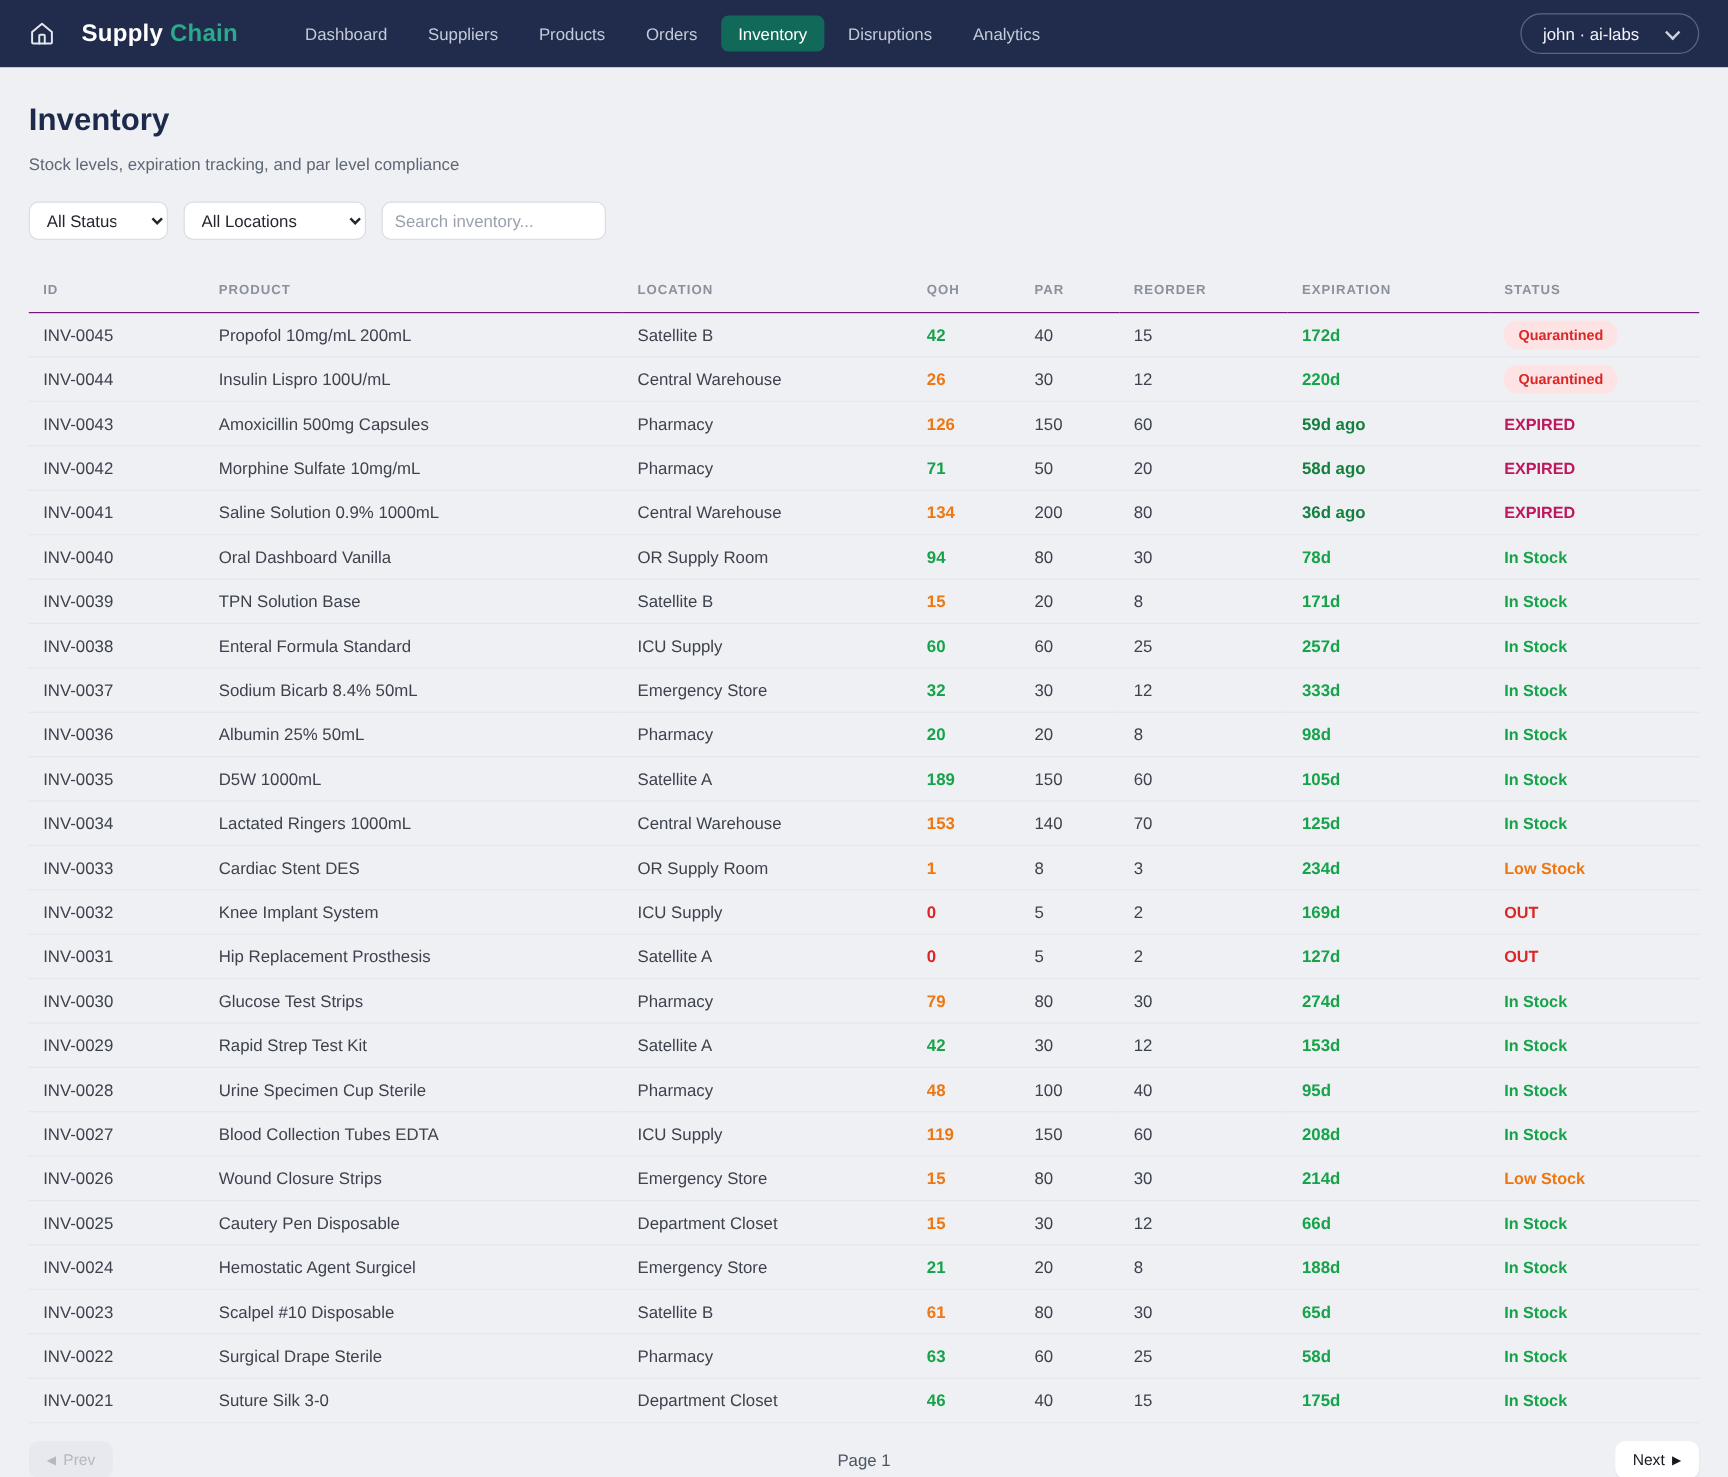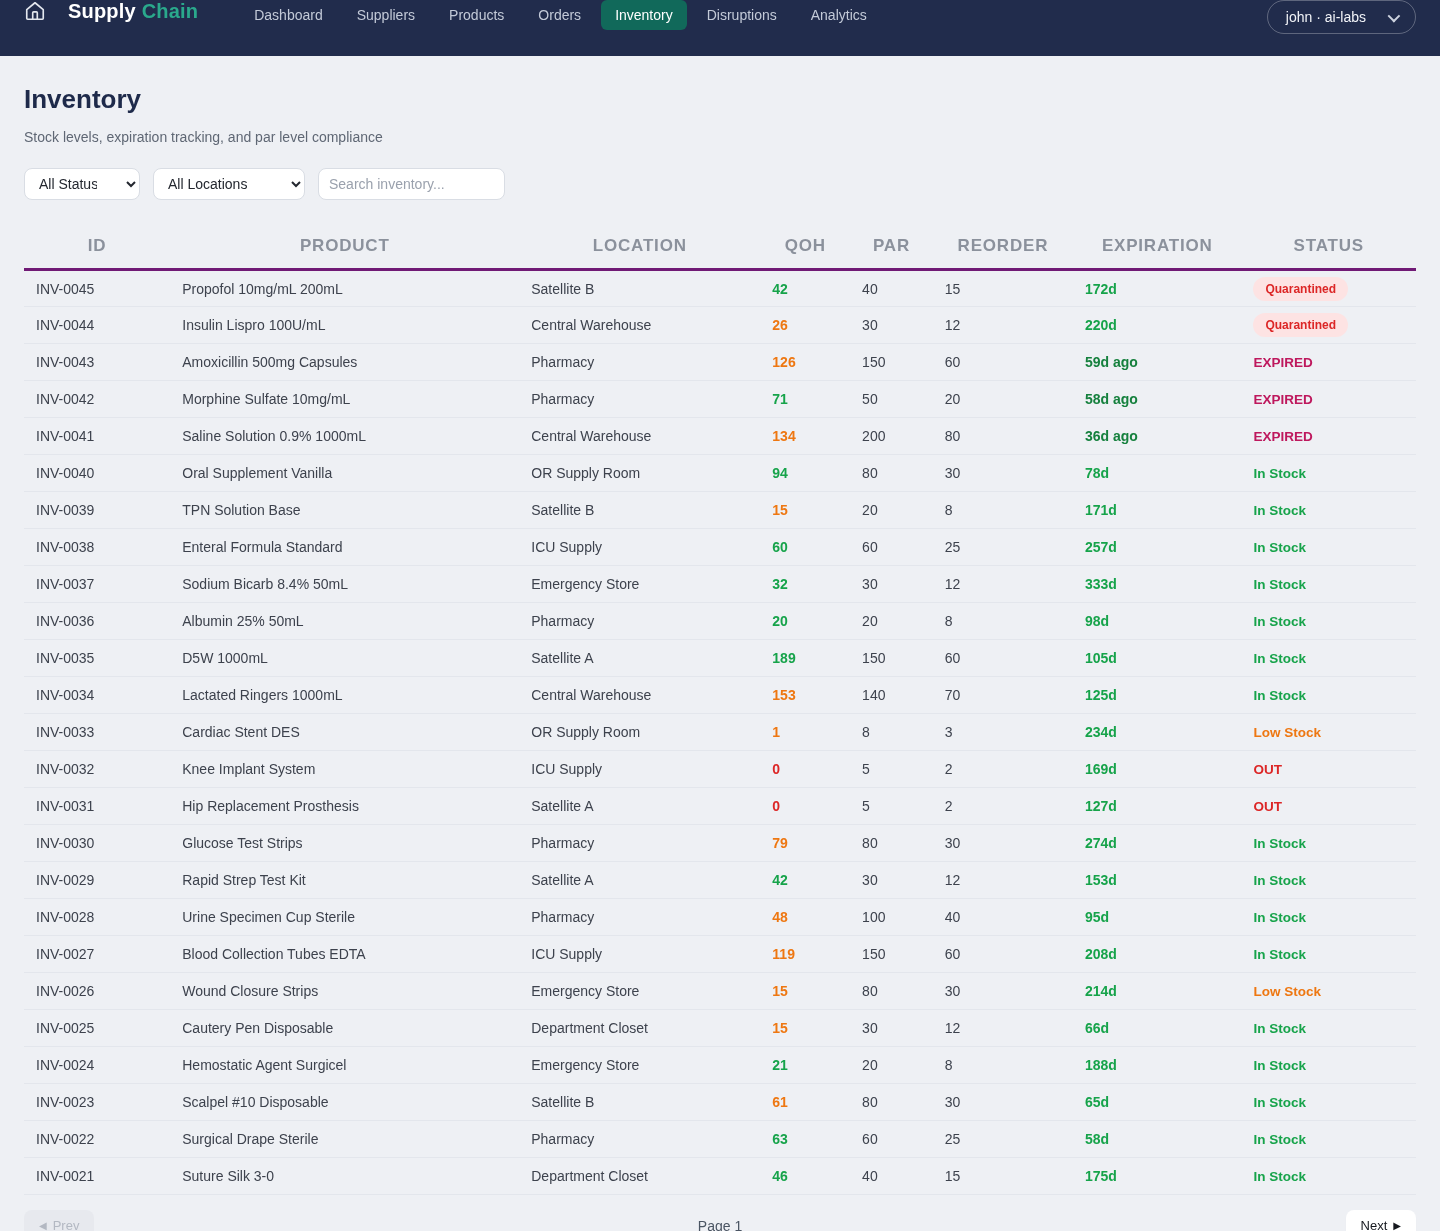--- a/index.html
+++ b/index.html
@@ -1,21 +1,21 @@
 <!DOCTYPE html>
 <html><head>
 <meta charset="utf-8">
 <style>
   * { box-sizing: border-box; margin: 0; padding: 0; }
   html, body { background: #eef0f4; font-family: "Liberation Sans", sans-serif; }
   body { min-width: 1440px; min-height: 1231px; }
 
   
   .topbar {
-    height: 56px; background: #212c4c; display: flex; align-items: flex-start;
+    height: 56px; background: #212c4c; display: flex; align-items: center;
     padding: 0 24px; color: #fff;
   }
   .home-icon { display: flex; align-items: center; margin-right: 22px; }
   .brand { font-size: 20px; font-weight: 700; letter-spacing: .2px; white-space: nowrap; }
   .brand .supply { color: #ffffff; }
   .brand .chain { color: #2aa98c; }
   .nav { display: flex; align-items: center; margin-left: 42px; gap: 6px; }
   .nav-item {
     padding: 7px 14px; font-size: 14px; color: #c3cad8; border-radius: 6px;
     cursor: pointer; white-space: nowrap;
@@ -44,22 +44,22 @@
   }
   .filters select { padding-right: 26px; }
   #status-filter { width: 116px; }
   #location-filter { width: 152px; }
   #search-input { width: 187px; }
   #search-input::placeholder { color: #9aa1ad; }
 
   
   table { width: 100%; border-collapse: collapse; margin-top: 26px; table-layout: fixed; }
   thead th {
-    text-align: center; font-size: 17px; font-weight: 700; letter-spacing: .8px;
-    color: #8b919c; padding: 10px 12px 12px 12px; border-bottom: 3px solid #701a75;
+    text-align: left; font-size: 11px; font-weight: 700; letter-spacing: .8px;
+    color: #8b919c; padding: 10px 12px 12px 12px; border-bottom: 1px solid #701a75;
     text-transform: uppercase;
   }
   tbody td {
     font-size: 14px; color: #3d424d; padding: 0 12px; height: 37px;
     border-bottom: 1px solid #e3e6ec; white-space: nowrap; overflow: hidden;
   }
   td.num { font-weight: 700; }
   .c-green { color: #16a34a; }
   .c-orange { color: #ee7711; }
   .c-red { color: #dc2626; }
@@ -201,21 +201,21 @@
           <td>Saline Solution 0.9% 1000mL</td>
           <td>Central Warehouse</td>
           <td class="num c-orange">134</td>
           <td>200</td>
           <td>80</td>
           <td><span class="exp c-expired">36d ago</span></td>
           <td><span class="status st-expired">EXPIRED</span></td>
         </tr>
         <tr>
           <td>INV-0040</td>
-          <td>Oral Supplement Vanilla</td>
+          <td>Oral Dashboard Vanilla</td>
           <td>OR Supply Room</td>
           <td class="num c-green">94</td>
           <td>80</td>
           <td>30</td>
           <td><span class="exp c-green">78d</span></td>
           <td><span class="status st-in">In Stock</span></td>
         </tr>
         <tr>
           <td>INV-0039</td>
           <td>TPN Solution Base</td>

